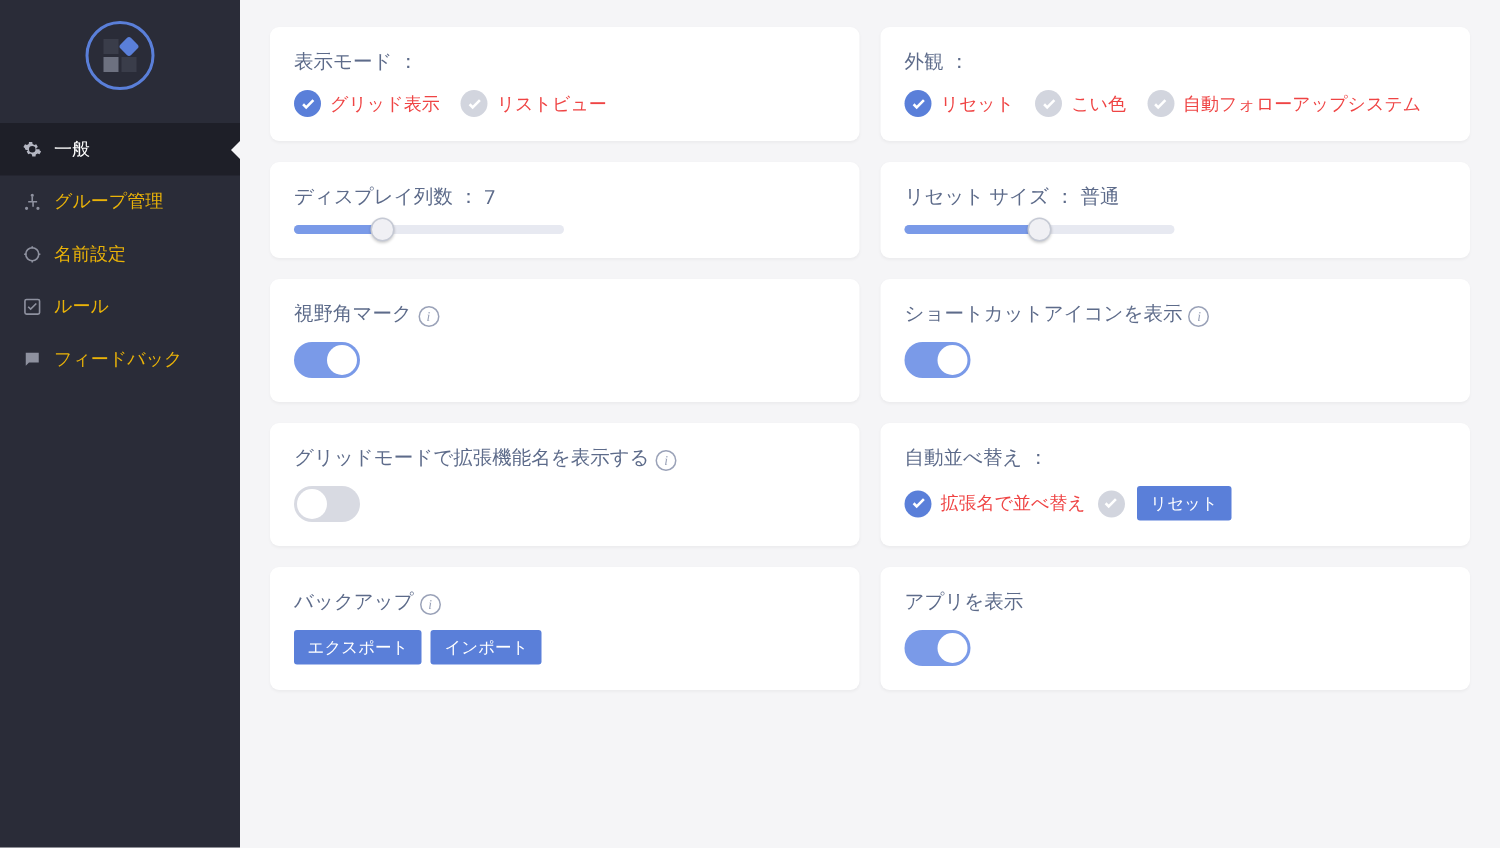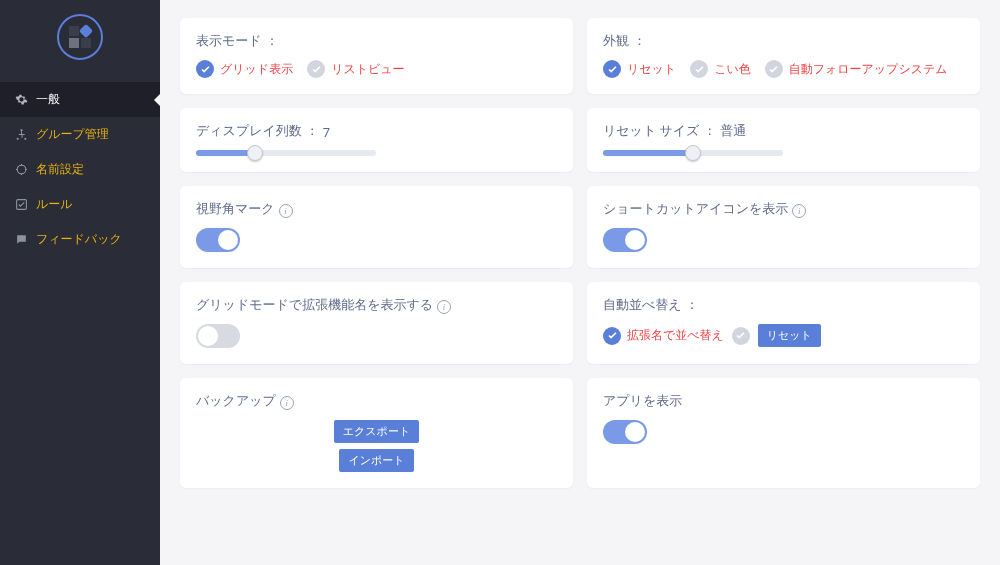--- a/index.html
+++ b/index.html
@@ -183,21 +183,21 @@
     
     .btn {
       display: inline-block;
       background: #5a7fd9;
       color: #fff;
       font-size: 11px;
       padding: 4px 9px;
       border-radius: 2px;
       cursor: pointer;
     }
-    .btn-row { display: flex; gap: 6px; flex-wrap: wrap; align-items:center;flex-direction:column;}
+    .btn-row { display: flex; gap: 6px; flex-wrap: wrap; align-items:center;}
     .info-icon {
       display:inline-flex;
       width:14px;height:14px;
       border:1px solid #9aa2b8;
       border-radius:50%;
       align-items:center;justify-content:center;
       font-size:9px;color:#9aa2b8;
       font-style: italic;
       font-family: serif;
     }

